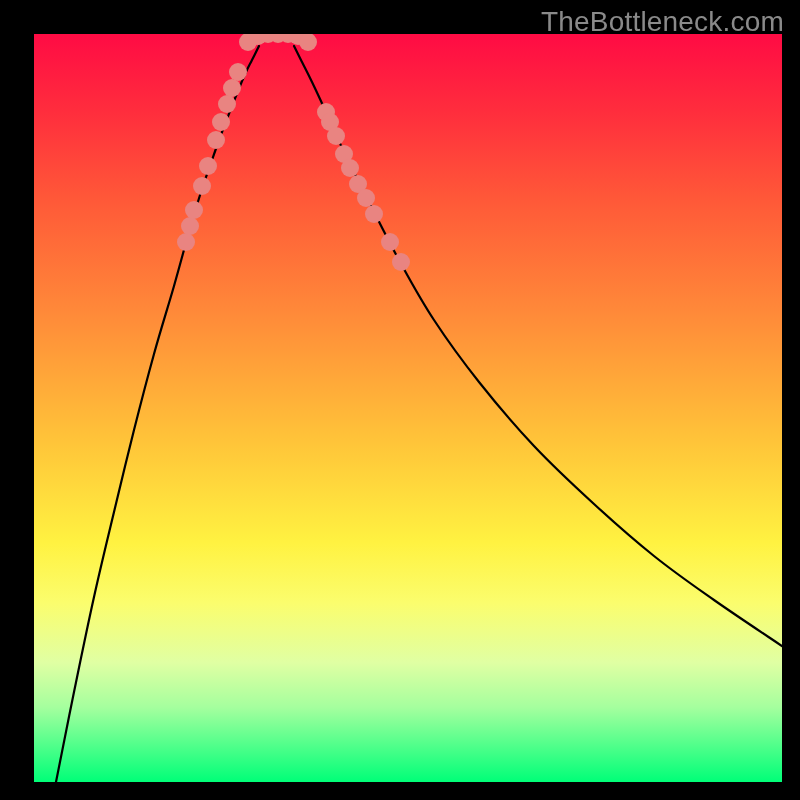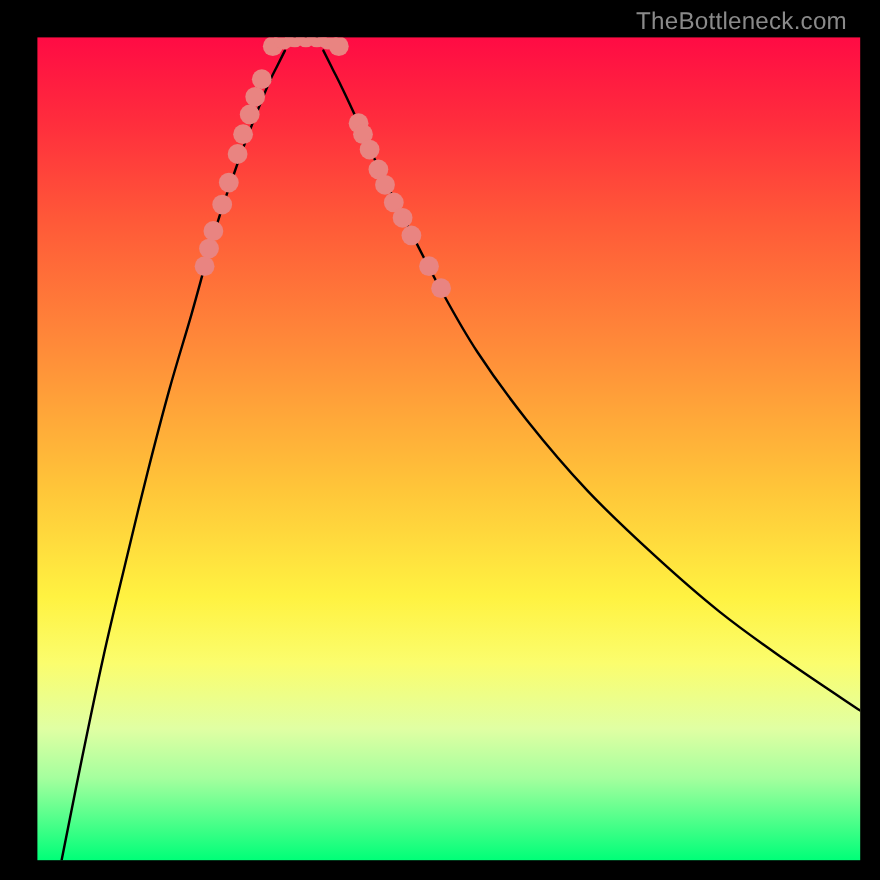--- a/index.html
+++ b/index.html
@@ -26,23 +26,23 @@
       #fff241 68%,
       #fbfd6d 76%,
       #e0ffa3 84%,
       #a5ff9e 90%,
       #00ff78 100%
     );
   }
   .watermark {
     position: absolute;
     top: 6px;
-    right: 30px;
+    right: 16px;
     color: #8a8a8a;
-    font-size: 22px;
+    font-size: 28px;
     letter-spacing: 0.2px;
     font-weight: 500;
     user-select: none;
   }
   svg {
     position: absolute;
     left: 0;
     top: 0;
   }
 </style>

